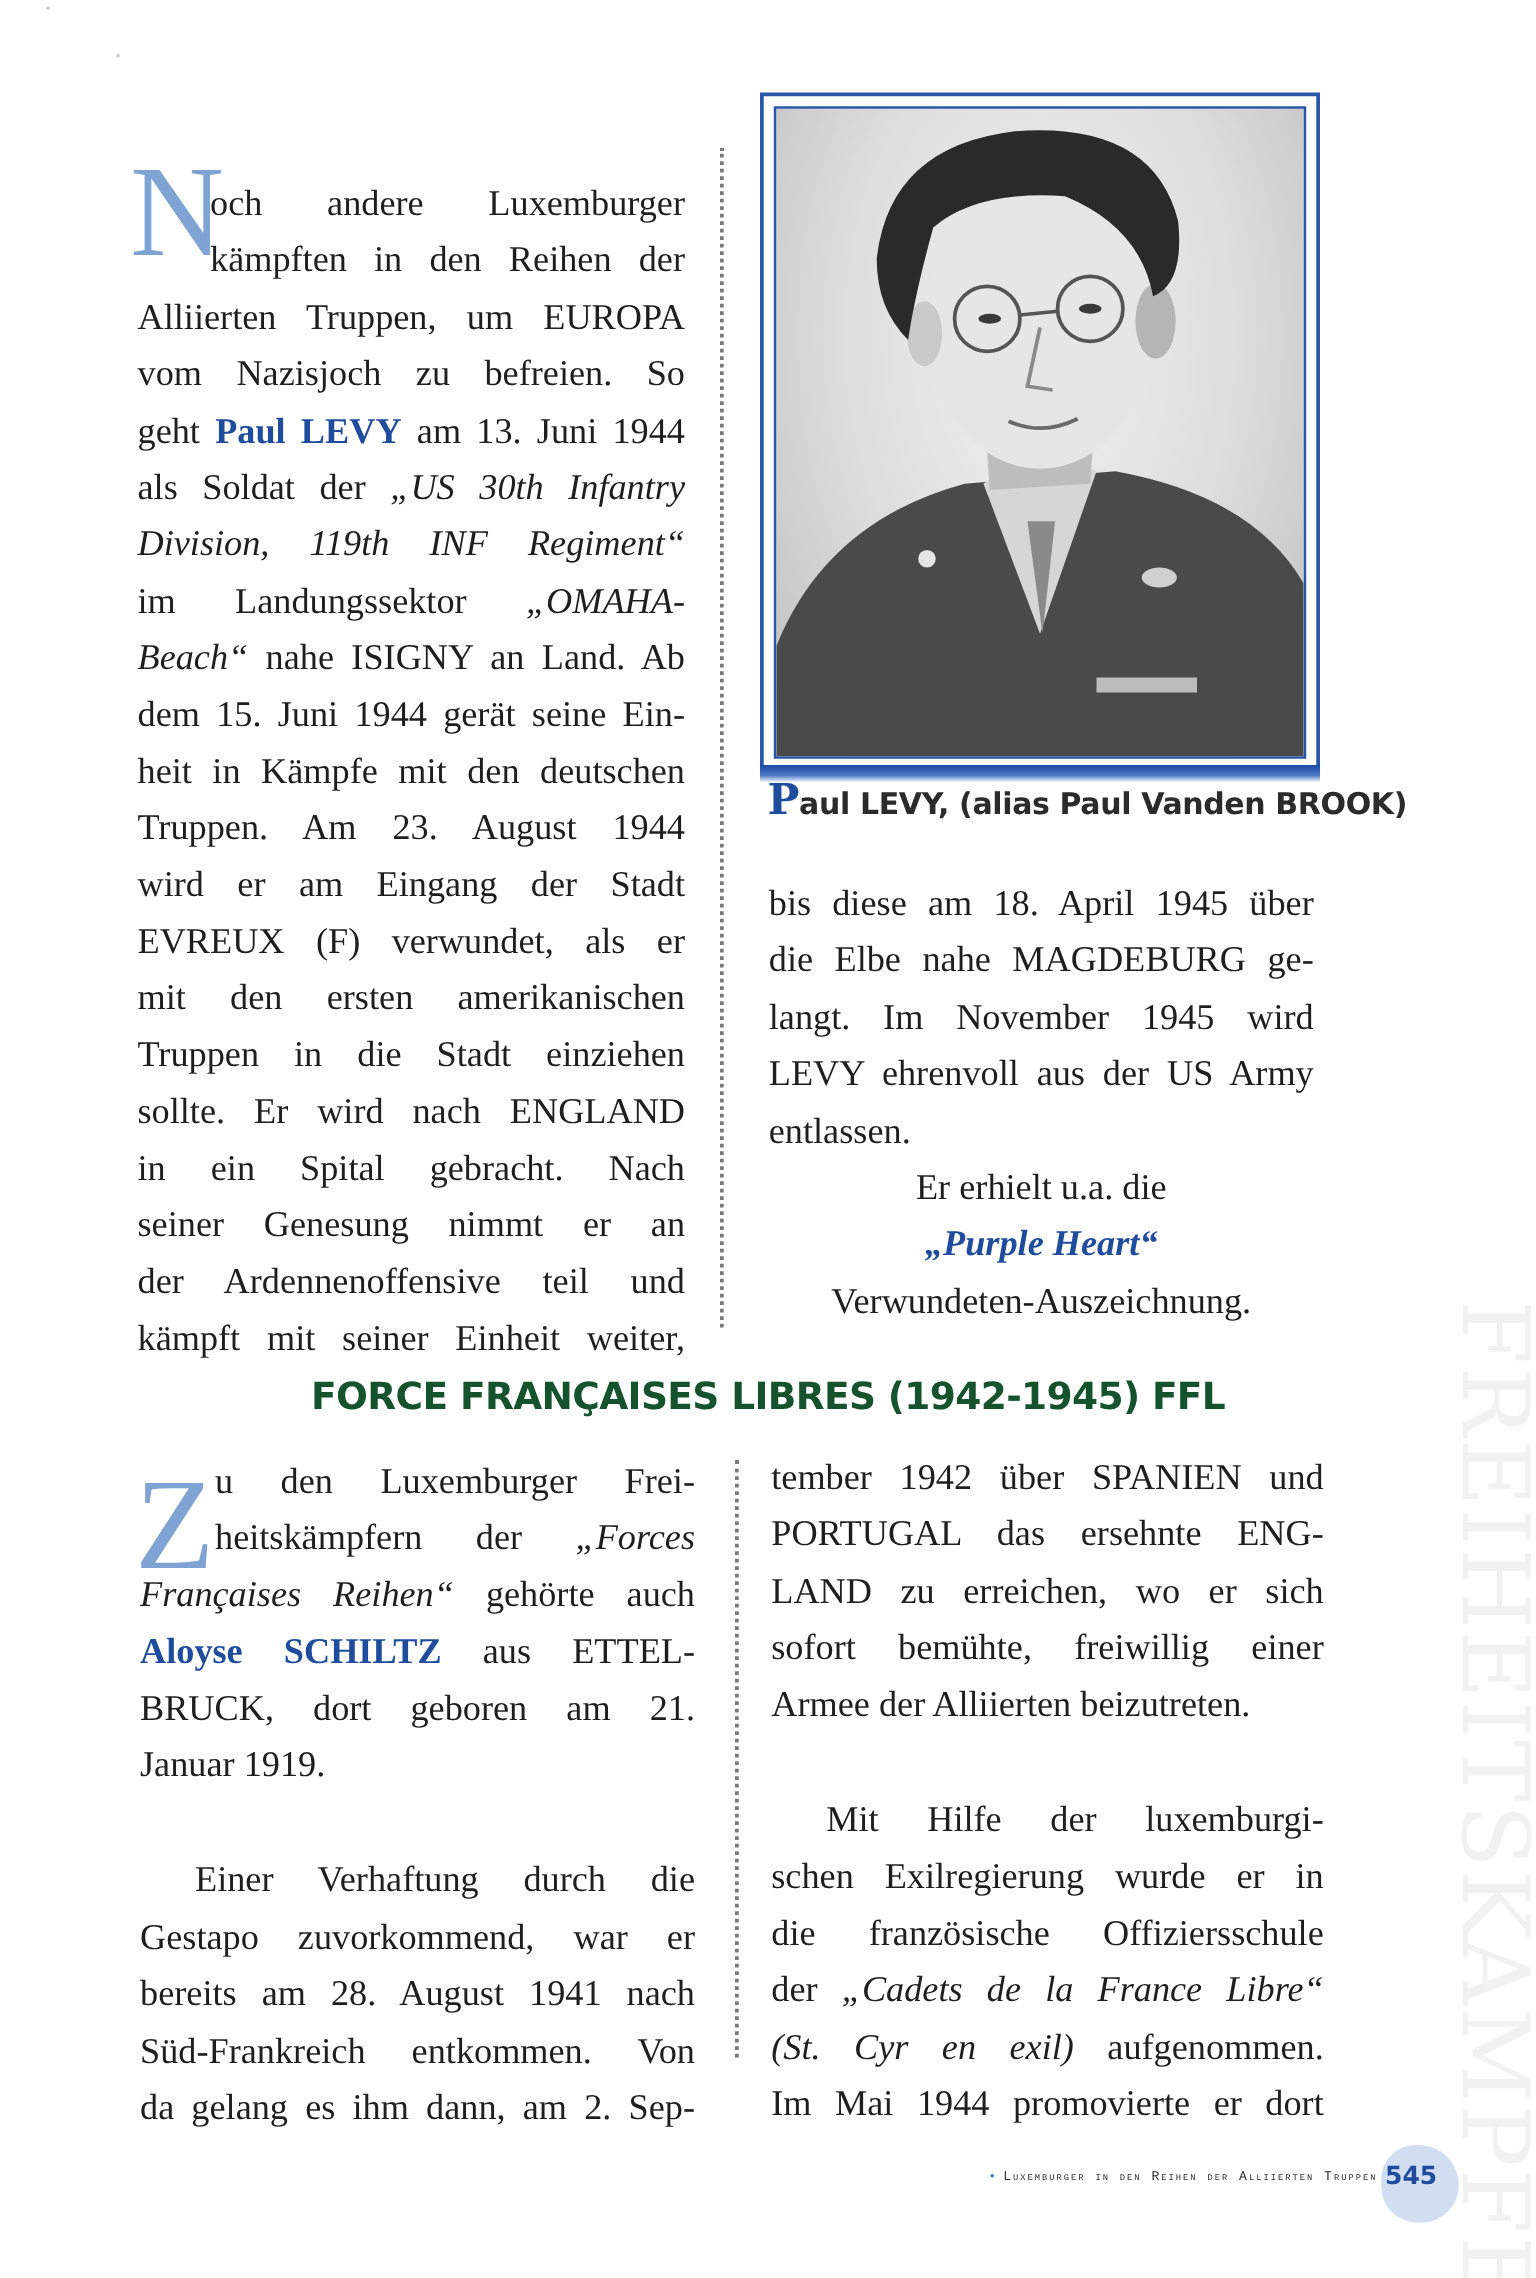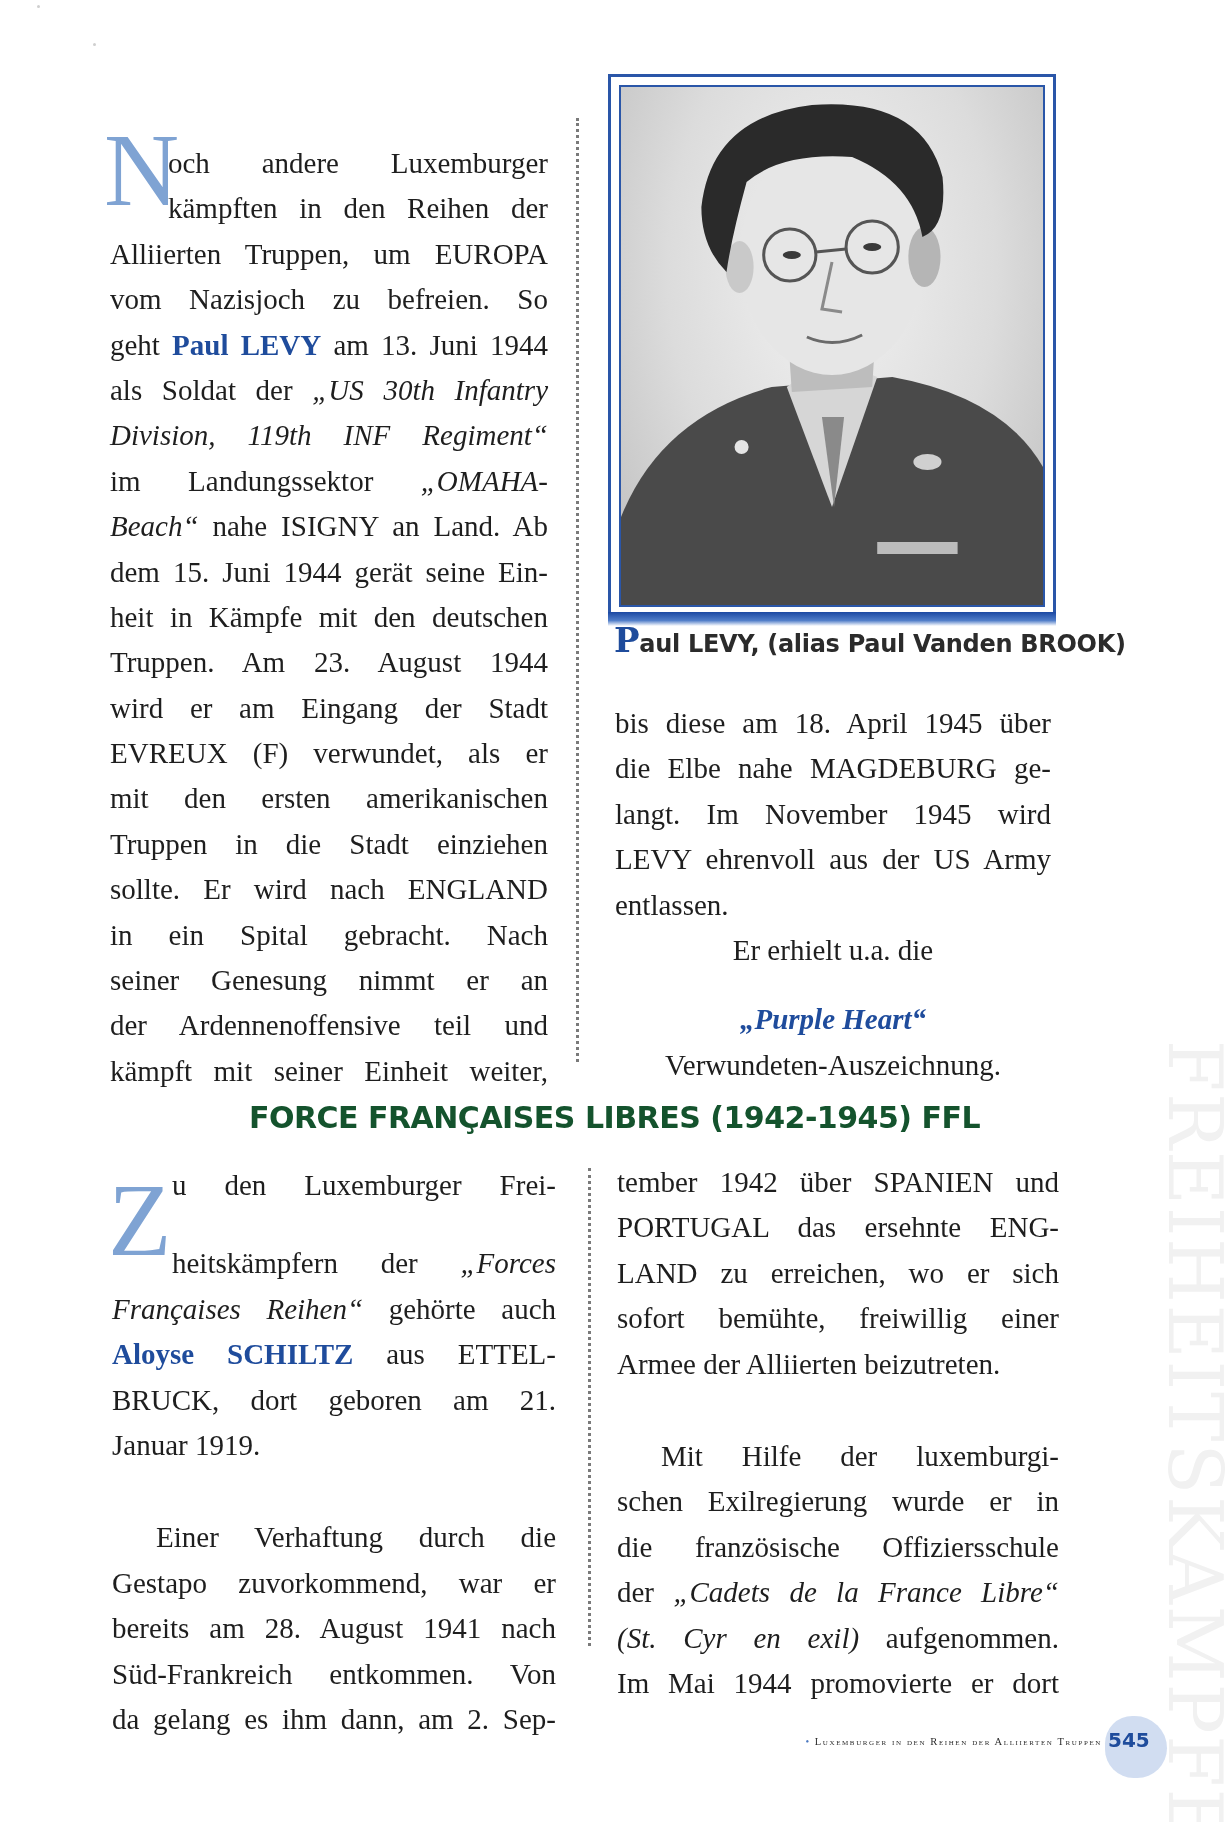--- a/index.html
+++ b/index.html
@@ -9,21 +9,21 @@
   }
   .page { position: absolute; left: 0; top: 0; width: 1229px; height: 1822px; }
 
   .col { position: absolute; font-family: "Liberation Serif", "DejaVu Serif", serif; font-size: 29px; line-height: 45.4px; color: #1e1e1e; }
   .col .line { display: block; white-space: nowrap; text-align: justify; text-align-last: justify; height: 45.4px; }
   .col .line.left { text-align: left; text-align-last: left; }
   .col .line.center { text-align-last: center; }
   .col .line.indent { padding-left: 44px; margin-top: 47px; }
   em, .it { font-style: italic; }
   .hl { color: #1f4c9c; font-weight: bold; }
-  .hl-it { color: #1f4c9c; font-weight: bold; font-style: italic; margin-top: 24px; }
+  .hl-it { color: #1f4c9c; font-weight: bold; font-style: italic; }
 
   .dropcap {
     position: absolute; font-family: "Liberation Serif", "DejaVu Serif", serif;
     color: #7fa3d3; font-size: 104px; line-height: 1; font-weight: normal;
   }
 
   .divider { position: absolute; width: 0; border-left: 3px dotted #7a7a7a; }
 
   .photo-frame {
     position: absolute; left: 608px; top: 74px; width: 442px; height: 538px;
@@ -47,21 +47,21 @@
   .caption .cap-initial { color: #1f4c9c; font-size: 34px; font-family: "DejaVu Serif", serif; }
 
   .section-title {
     position: absolute; left: 0; width: 1229px; top: 1100px; text-align: center;
     font-family: "DejaVu Sans", "Liberation Sans", sans-serif; font-weight: bold;
     font-size: 30px; color: #14532d; letter-spacing: -0.5px;
   }
 
   .footer {
     position: absolute; top: 1736px; left: 742px; width: 360px; text-align: right;
-    font-family: Liberation Serif, serif; font-size: 10.5px;
+    font-family: Liberation Mono, monospace; font-size: 10.5px;
     letter-spacing: 1.6px; color: #2c2c2c; font-variant: small-caps; white-space: nowrap;
   }
   .footer .bullet { color: #4a78c0; margin-right: 4px; }
   .page-num-blob {
     position: absolute; left: 1105px; top: 1716px; width: 62px; height: 62px; border-radius: 46% 54% 50% 48%;
     background: #c9d7ee; opacity: 0.85;
   }
   .page-num {
     position: absolute; left: 1108px; top: 1728px; width: 52px; text-align: left;
     font-family: "DejaVu Sans", "Liberation Sans", sans-serif; font-weight: bold;
@@ -158,21 +158,21 @@
     <span class="line center">Er erhielt u.a. die</span>
     <span class="line center hl-it">„Purple Heart“</span>
     <span class="line center">Verwundeten-Auszeichnung.</span>
   </div>
 
   <div class="section-title">FORCE FRANÇAISES LIBRES (1942-1945) FFL</div>
 
   <div class="dropcap" style="left:108px;top:1168px;">Z</div>
   <div class="col" id="s2-left" style="left:112px;top:1163px;width:444px;">
       <span class="line" style="padding-left: 60px;">u den Luxemburger Frei-</span>
-      <span class="line" style="padding-left: 60px; margin-top: 33px;"><span>heitskämpfern der </span><span class="it">„Forces</span></span>
+      <span class="line" style="padding-left: 60px;"><span>heitskämpfern der </span><span class="it">„Forces</span></span>
       <span class="line"><span class="it">Françaises Reihen“</span><span> gehörte auch</span></span>
       <span class="line"><span class="hl">Aloyse SCHILTZ</span><span> aus ETTEL-</span></span>
       <span class="line">BRUCK, dort geboren am 21.</span>
       <span class="line left">Januar 1919.</span>
       <span class="line indent">Einer Verhaftung durch die</span>
       <span class="line">Gestapo zuvorkommend, war er</span>
       <span class="line">bereits am 28. August 1941 nach</span>
       <span class="line">Süd-Frankreich entkommen. Von</span>
       <span class="line">da gelang es ihm dann, am 2. Sep-</span>
     </div>

